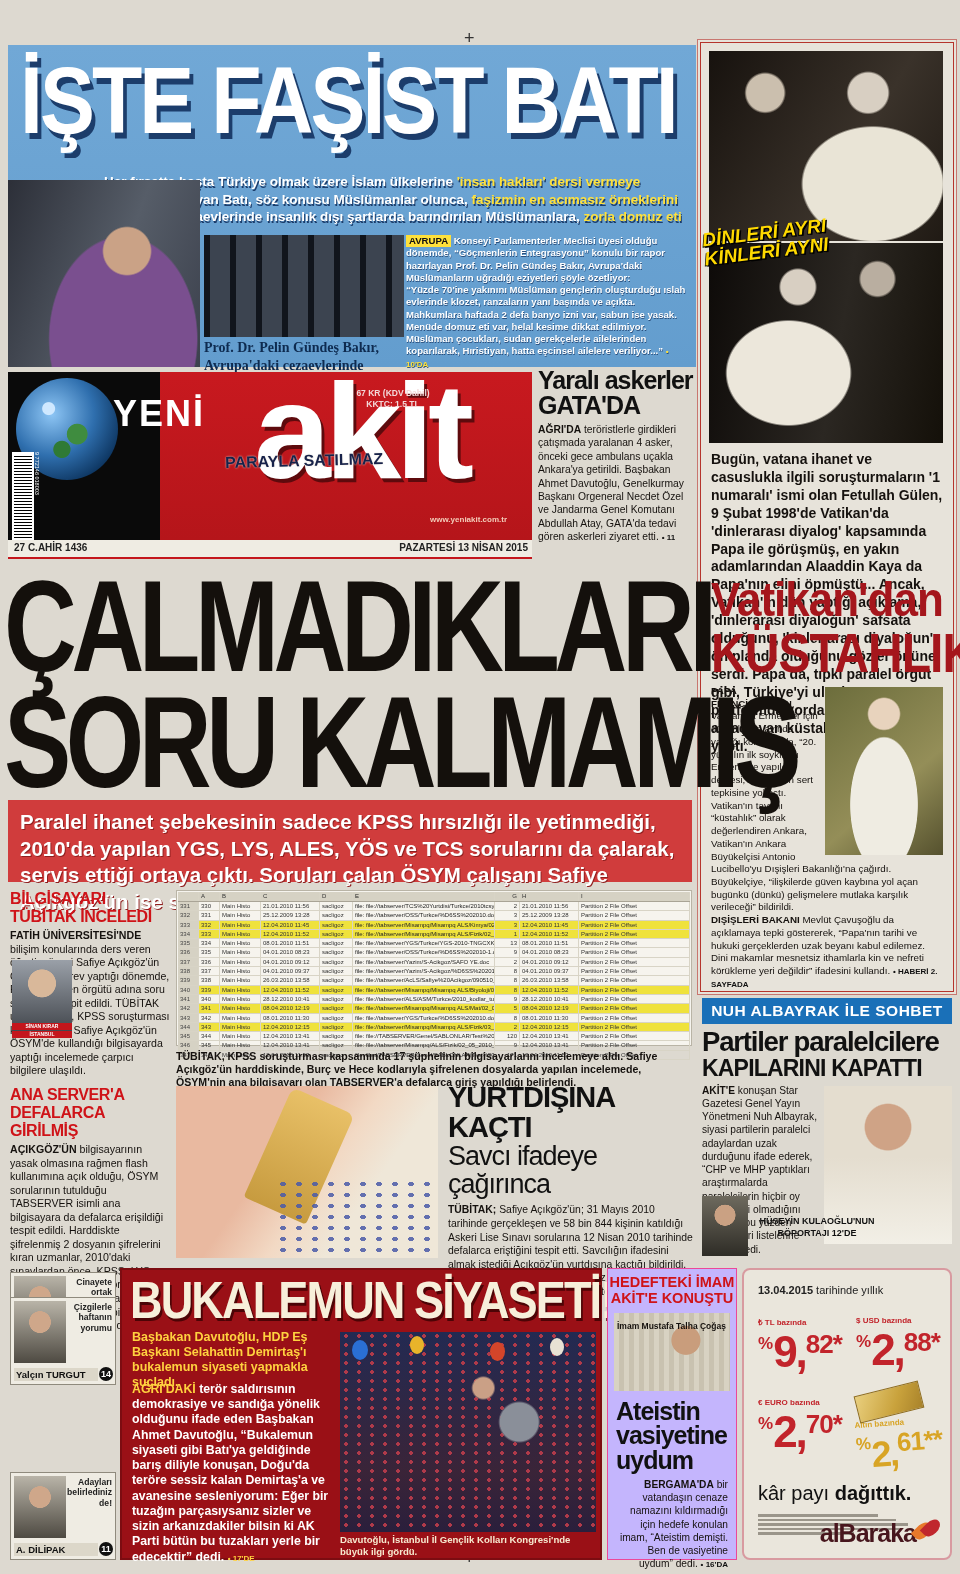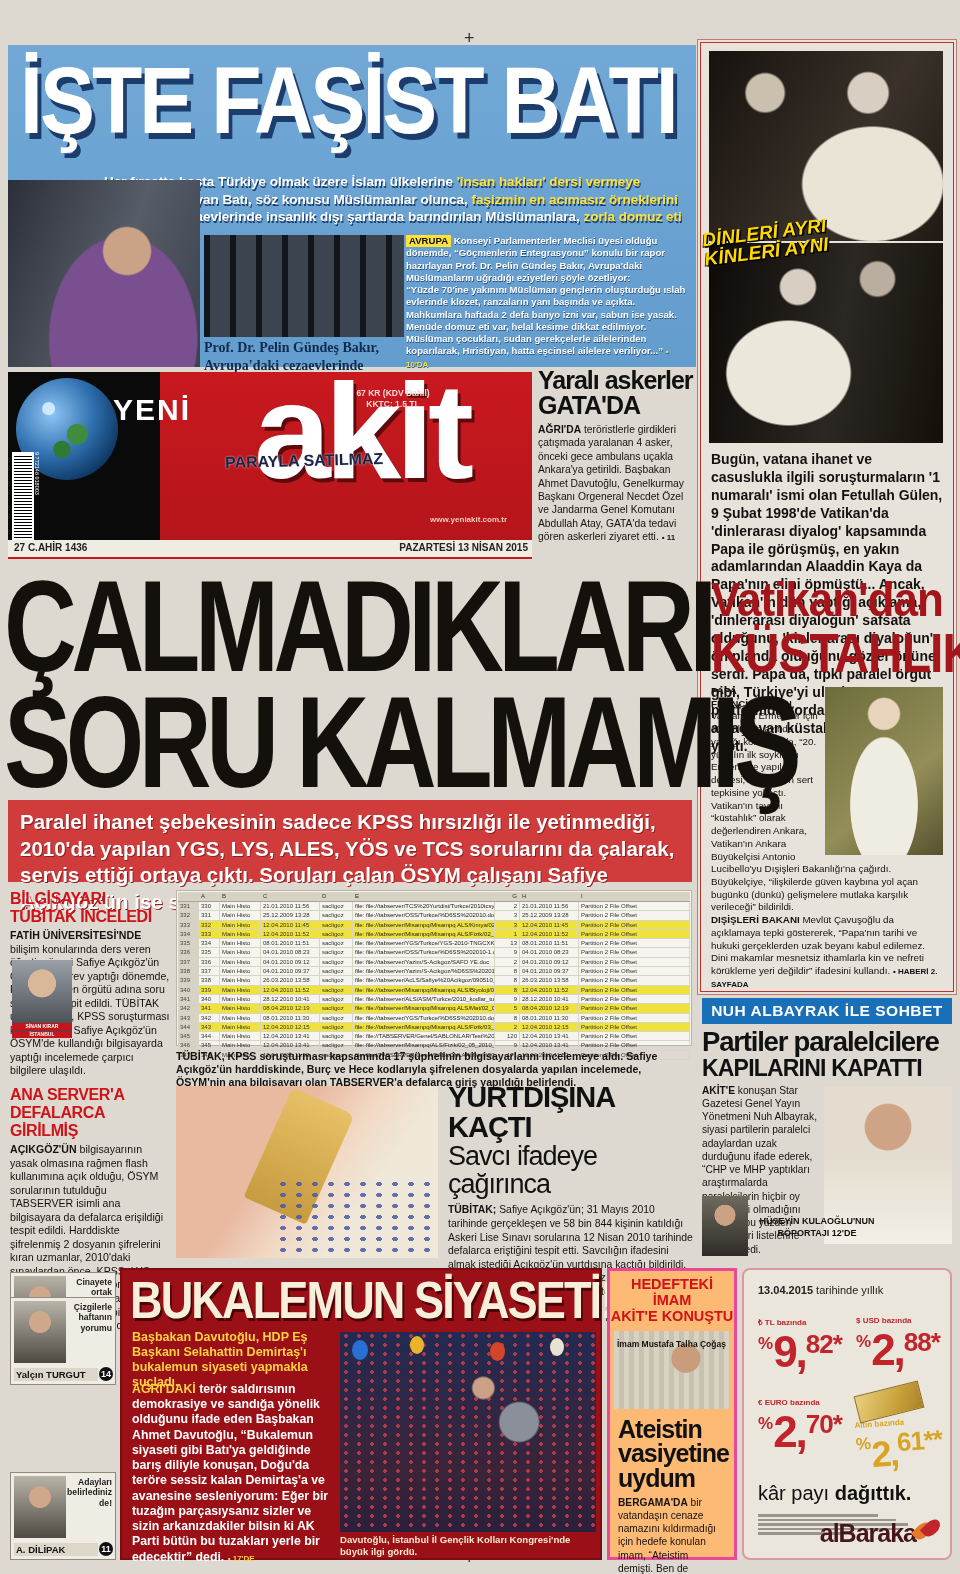--- a/index.html
+++ b/index.html
@@ -54,21 +54,21 @@
   #mast-black{left:8px;top:372px;width:152px;height:168px;background:#0a0a0a;}
   #globe{left:16px;top:378px;width:102px;height:102px;border-radius:50%;background:
      radial-gradient(circle at 32% 30%,#cfe8ff 0 6%,transparent 7%),
      radial-gradient(circle at 60% 55%,#3f8c3f 0 12%,transparent 13%),
      radial-gradient(circle at 45% 70%,#2f7a35 0 9%,transparent 10%),
      radial-gradient(circle at 35% 35%,#8ec6f5,#2f6fae 45%,#0d3560 78%,#051c36);}
   #barcode{left:12px;top:452px;width:18px;height:84px;background:
      repeating-linear-gradient(0deg,#000 0 1px,#fff 1px 3px);border:2px solid #fff;}
   #barcode-num{left:30px;top:452px;width:10px;height:84px;font-size:5.5px;color:#fff;writing-mode:vertical-rl;}
   #mast-red{left:160px;top:372px;width:372px;height:168px;background:linear-gradient(180deg,#c8191f,#b5151a);}
-  #brand-small{left:113px;top:393px;font-size:30px;font-weight:900;color:#fff;letter-spacing:2px;}
+  #brand-small{left:113px;top:393px;font-size:36px;font-weight:900;color:#fff;letter-spacing:2px;}
   #brand{left:196px;top:352px;width:330px;text-align:center;font-size:138px;font-weight:900;color:#fff;
      letter-spacing:-6px;text-shadow:3px 4px 0 #5e0a0d;transform:scale(1,.98);}
   #slogan{left:225px;top:452px;font-size:16px;font-weight:900;color:#17224a;transform:rotate(-1.5deg);text-shadow:0 0 2px #e5e0d5;}
   #price{left:318px;top:388px;width:150px;text-align:center;font-size:8.5px;font-weight:700;color:#f3d9d9;line-height:1.3;}
   #website{left:430px;top:515px;font-size:8px;font-weight:700;color:#f3ccb9;}
   #date-strip{left:8px;top:540px;width:524px;height:17px;background:#efece3;border-bottom:2.5px solid #c4161c;}
   #hijri{left:14px;top:542px;font-size:10px;font-weight:700;color:#222;}
   #gregdate{left:388px;top:542px;width:140px;text-align:right;font-size:10px;font-weight:700;color:#222;}
   
   #gata{left:538px;top:368px;width:157px;height:190px;}
@@ -129,28 +129,28 @@
   #buka-lead{left:10px;top:60px;width:200px;font-size:12.5px;font-weight:900;color:#ffd23f;line-height:1.2;}
   #buka-body{left:10px;top:112px;width:200px;font-size:12.3px;font-weight:700;color:#fff;line-height:1.24;}
   #photo-davutoglu{left:218px;top:62px;width:256px;height:200px;background:
      radial-gradient(circle at 70% 45%,#8a8f99 0 9%,transparent 10%),
      radial-gradient(circle at 56% 28%,#caa086 0 5%,transparent 6%),
      radial-gradient(ellipse 4px 3px at 6px 4px,#b03a4a 0 60%,transparent 61%),
      linear-gradient(180deg,#232a52,#3a2438 70%,#2a1f3c);background-size:auto,auto,13px 9px,auto;}
   .balloon{position:absolute;border-radius:50%;}
   #buka-caption{left:218px;top:264px;width:258px;font-size:9.6px;font-weight:700;color:#f7e9cf;line-height:1.2;}
   
-  #imam{left:607px;top:1268px;width:130px;height:292px;background:#fdba74;border:3px solid #ec4899;box-sizing:border-box;}
+  #imam{left:607px;top:1268px;width:130px;height:292px;background:#c4b5fd;border:1px solid #ec4899;box-sizing:border-box;}
   #imam-title{margin-top:6px;text-align:center;font-size:14.5px;font-weight:900;color:#cf1318;line-height:1.1;}
   #photo-imam{position:relative;margin:6px auto 0;width:116px;height:78px;background:
      radial-gradient(circle at 62% 35%,#c99d7c 0 16%,transparent 17%),
      repeating-linear-gradient(90deg,#d8d2c2 0 5px,#c9c2b0 5px 10px);}
   #imam-label{position:absolute;left:3px;top:8px;font-size:8.5px;font-weight:700;color:#15110e;line-height:1.25;}
   #imam-h{margin:8px 0 0 8px;font-size:25px;font-weight:900;color:#111;letter-spacing:-1px;line-height:.98;}
-  #imam-body{margin:6px 8px 0;font-size:10.2px;line-height:1.28;color:#15110e;}
+  #imam-body{margin:6px 8px 0;font-size:10.2px;line-height:1.28;color:#15110e;text-align:right;}
   
   #ad{left:742px;top:1268px;width:210px;height:292px;background:#eae6dc;border:2px solid #d89aa0;border-radius:8px;box-sizing:border-box;}
   #ad-date{margin:14px 0 0 14px;font-size:11px;color:#222;}
   .rate{position:absolute;}
   .rate .lab{font-size:8px;font-weight:700;}
   .rate .pct{font-size:17px;font-weight:900;vertical-align:18px;}
   .rate .big{font-size:44px;font-weight:900;letter-spacing:-2px;}
   .rate .sup{font-size:26px;font-weight:900;vertical-align:14px;letter-spacing:-1px;}
   .red{color:#c2242b;} .gold{color:#d8a425;}
   #goldbar{position:absolute;right:28px;top:118px;width:64px;height:26px;background:linear-gradient(120deg,#e9cf7e,#c9a23c 60%,#a8822a);transform:rotate(-14deg);border:1px solid #8f6d1f;}

